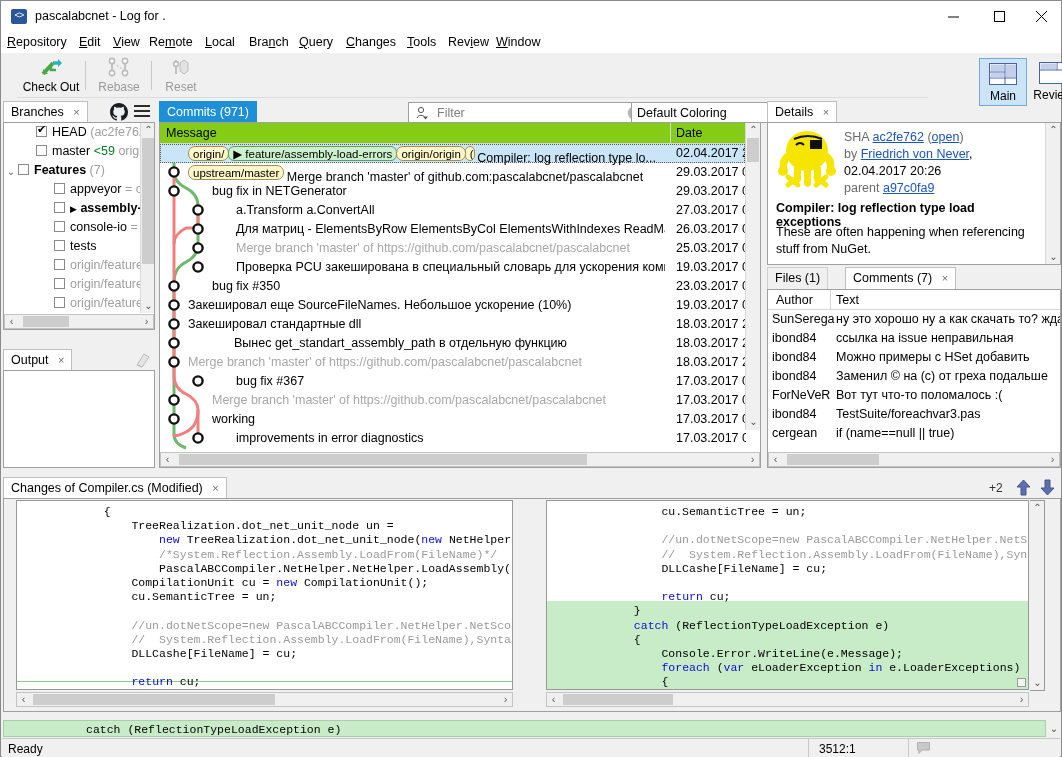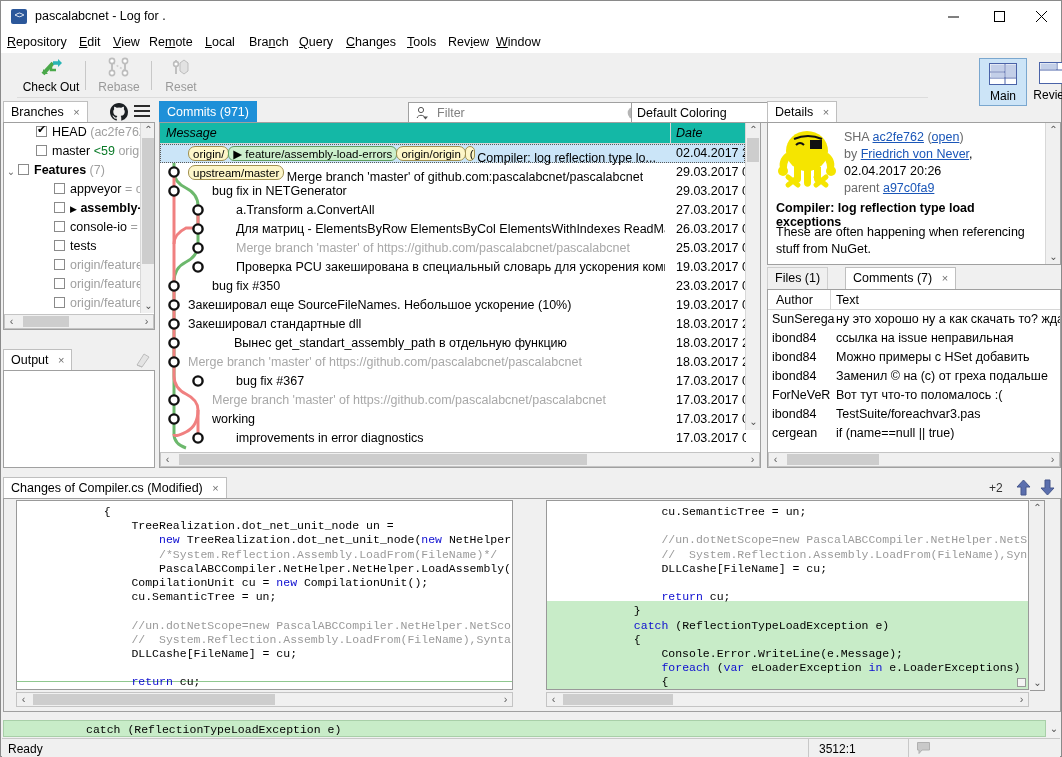--- a/index.html
+++ b/index.html
@@ -73,22 +73,22 @@
   
   #output-strip { left:2px; top:348px; }
   #output-body { left:2px; top:369px; width:152px; height:98px; }
 
   
   #commits-strip { left:158px; top:100px; }
   .filterbox { position:absolute; left:388px; top:101px; width:238px; height:21px;
                background:#fff; border:1px solid #a0a0a0;margin-left:19px; }
   .filterbox .ph { position:absolute; left:28px; top:3px; color:#808080; font-size:12.5px; }
   #commits-body { left:158px; top:121px; width:602px; height:346px; }
-  .chead { position:absolute; left:0; top:0; width:600px; height:21px; background:#14b8a6;
-           border-bottom:1px solid #d6d6d6;font-style:italic; }
+  .chead { position:absolute; left:0; top:0; width:600px; height:21px; background:#84cc16;
+           border-bottom:1px solid #d6d6d6; }
   .chead .h { position:absolute; top:3px; font-size:12.5px; }
   .chead .vsep { position:absolute; top:0; width:1px; height:21px; background:#d6d6d6; }
   .crow { position:absolute; left:0; width:585px; height:19px; }
   .crow.sel { background:#cbe5f8; outline:1px dotted #5a5a5a; outline-offset:-1px; }
   .cmsg { position:absolute; top:2px; font-size:12.5px; white-space:nowrap; overflow:hidden; }
   .cmsg.merge { color:#a8a8a8; }
   .cdate { position:absolute; left:516px; top:2px; font-size:12.5px; white-space:nowrap;
            width:70px; overflow:hidden; }
   .reftag { display:inline-block; height:15px; line-height:14px; font-size:11.5px; padding:0 4px;
             border:1px solid #a09050; border-radius:7px; background:#fdf6c8; margin-right:-1px;

